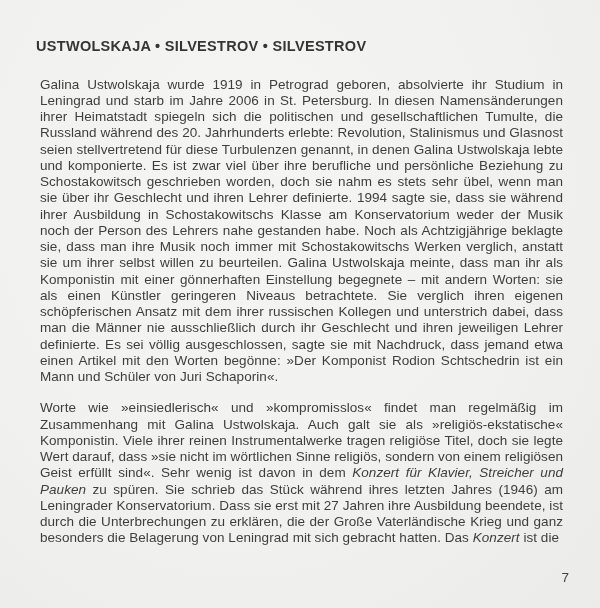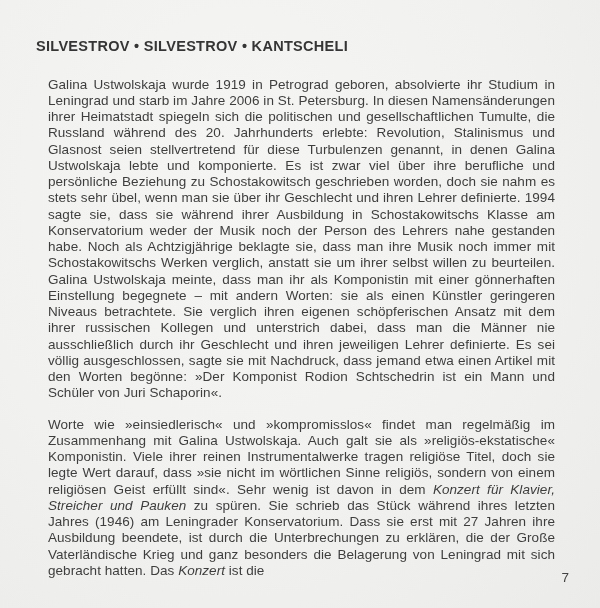--- a/index.html
+++ b/index.html
@@ -20,21 +20,21 @@
   }
   .header {
     font-weight: bold;
     font-size: 14.5px;
     line-height: 16.5px;
     letter-spacing: 0.3px;
     color: #353535;
     margin-bottom: 22px;
   }
   .body-text p {
-    margin: 12px;
+    margin: 4px;
     font-size: 13.5px;
     line-height: 16.25px;
     text-align: justify;
     letter-spacing: 0.05px;
     color: #3e3e3e;
   }
   .body-text p.second {
     margin-top: 15px;
   }
   .body-text i {
@@ -47,21 +47,21 @@
     font-size: 13.5px;
     color: #424242;
   }
 </style>
 </head>
 <body>
 
 <div class="page">
 
   <div class="header">
-    <div>SILVESTROV • SILVESTROV • KANTSCHELI</div>
+    <div>USTWOLSKAJA • SILVESTROV • SILVESTROV</div>
   </div>
 
   <div class="body-text">
     <p>Galina Ustwolskaja wurde 1919 in Petrograd geboren, absolvierte ihr Studium in Leningrad und starb im Jahre 2006 in St. Petersburg. In diesen Namensänderungen ihrer Heimatstadt spiegeln sich die politischen und gesellschaftlichen Tumulte, die Russland während des 20. Jahrhunderts erlebte: Revolution, Stalinismus und Glasnost seien stellvertretend für diese Turbulenzen genannt, in denen Galina Ustwolskaja lebte und komponierte. Es ist zwar viel über ihre berufliche und persönliche Beziehung zu Schostakowitsch geschrieben worden, doch sie nahm es stets sehr übel, wenn man sie über ihr Geschlecht und ihren Lehrer definierte. 1994 sagte sie, dass sie während ihrer Ausbildung in Schostakowitschs Klasse am Konservatorium weder der Musik noch der Person des Lehrers nahe gestanden habe. Noch als Achtzigjährige beklagte sie, dass man ihre Musik noch immer mit Schostakowitschs Werken verglich, anstatt sie um ihrer selbst willen zu beurteilen. Galina Ustwolskaja meinte, dass man ihr als Komponistin mit einer gönnerhaften Einstellung begegnete – mit andern Worten: sie als einen Künstler geringeren Niveaus betrachtete. Sie verglich ihren eigenen schöpferischen Ansatz mit dem ihrer russischen Kollegen und unterstrich dabei, dass man die Männer nie ausschließlich durch ihr Geschlecht und ihren jeweiligen Lehrer definierte. Es sei völlig ausgeschlossen, sagte sie mit Nachdruck, dass jemand etwa einen Artikel mit den Worten begönne: »Der Komponist Rodion Schtschedrin ist ein Mann und Schüler von Juri Schaporin«.</p>
     <p class="second"><span>Worte wie »einsiedlerisch« und »kompromisslos« findet man regelmäßig im Zusammenhang mit Galina Ustwolskaja. Auch galt sie als »religiös-ekstatische« Komponistin. Viele ihrer reinen Instrumentalwerke tragen religiöse Titel, doch sie legte Wert darauf, dass »sie nicht im wörtlichen Sinne religiös, sondern von einem religiösen Geist erfüllt sind«. Sehr wenig ist davon in dem </span><i>Konzert für Klavier, Streicher und Pauken</i><span> zu spüren. Sie schrieb das Stück während ihres letzten Jahres (1946) am Leningrader Konservatorium. Dass sie erst mit 27 Jahren ihre Ausbildung beendete, ist durch die Unterbrechungen zu erklären, die der Große Vaterländische Krieg und ganz besonders die Belagerung von Leningrad mit sich gebracht hatten. Das </span><i>Konzert</i><span> ist die</span></p>
   </div>
 
   <div class="page-number">7</div>
 
 </div>

